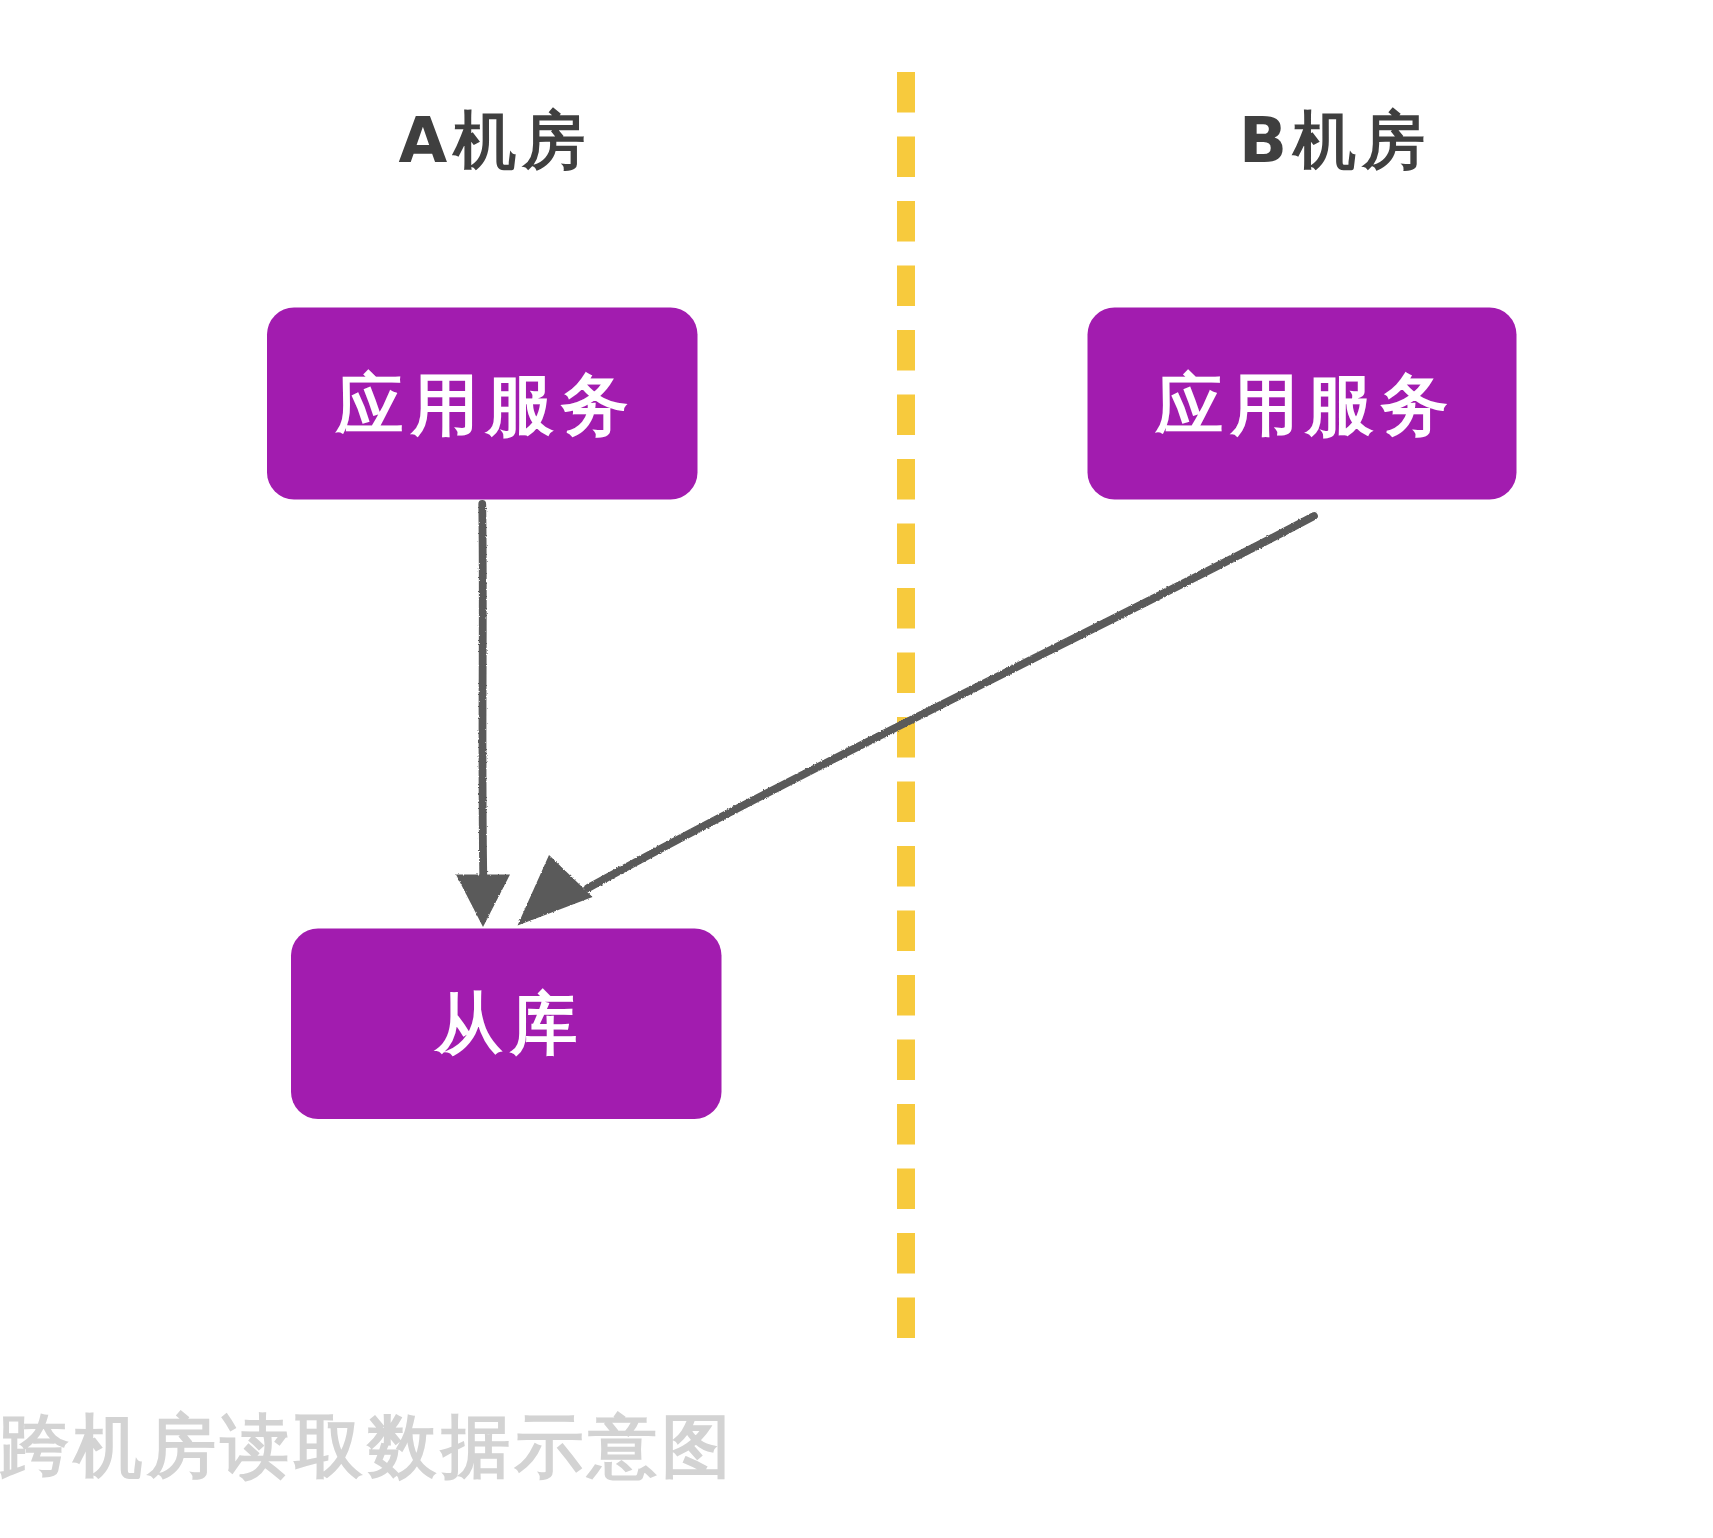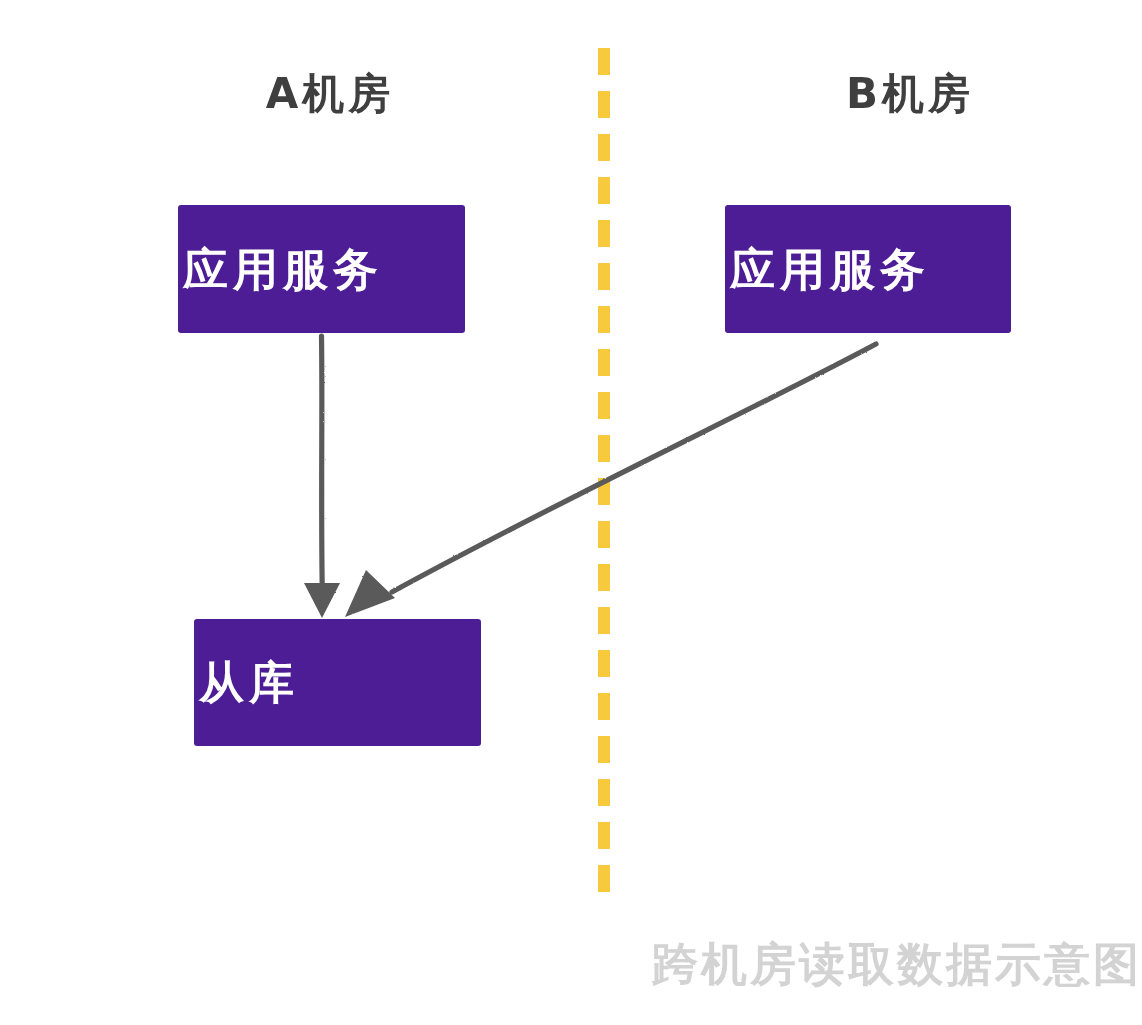--- a/index.html
+++ b/index.html
@@ -24,29 +24,30 @@
     position: absolute;
     color: #3f3f3f;
     font-size: 42px;
     font-weight: 700;
     letter-spacing: 4px;
     white-space: nowrap;
     text-align: center;
     font-family: "DejaVu Sans", "Liberation Sans", sans-serif;
   }
   #zone-label-a { left: 180px;  top: 66px;  width: 300px; }
-  #zone-label-b { left: 760px;  top: 66px;  width: 300px; }
+  #zone-label-b { left: 740px;  top: 66px;  width: 300px; }
 
   
   .node-box {
     position: absolute;
-    background: #4c1d95;
-    border-radius: 3px;
+    background: #a21caf;
+    border-radius: 18px;
     display: flex;
     align-items: center;
+    justify-content: center;
     box-sizing: border-box;
   }
   .node-box .node-label {
     color: #ffffff;
     font-size: 45px;
     font-weight: 700;
     letter-spacing: 5px;
     white-space: nowrap;
     line-height: 1;
     padding-left: 5px;
@@ -73,21 +74,21 @@
     height: 1025px;
     pointer-events: none;
   }
 
   
   #figure-caption {
     position: absolute;
     left: 0;
     top: 934px;
     width: 1142px;
-    text-align: right;
+    text-align: left;
     color: #d3d3d3;
     font-size: 46px;
     font-weight: 700;
     letter-spacing: 3px;
     white-space: nowrap;
     font-family: "DejaVu Sans", "Liberation Sans", sans-serif;
   }
 </style>
 </head>
 <body>

